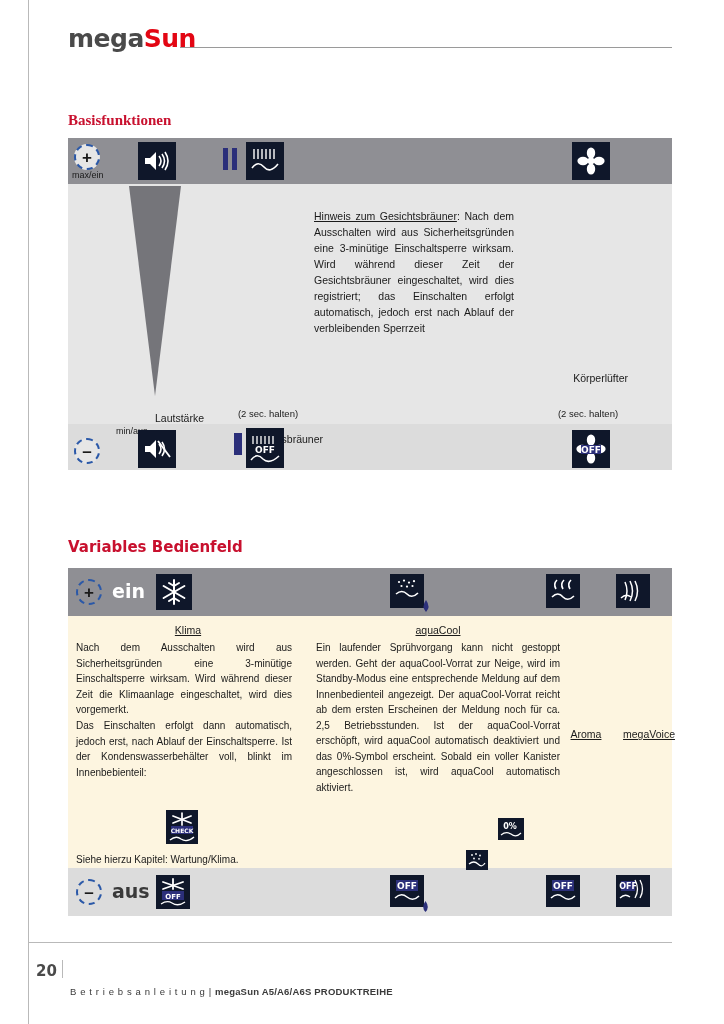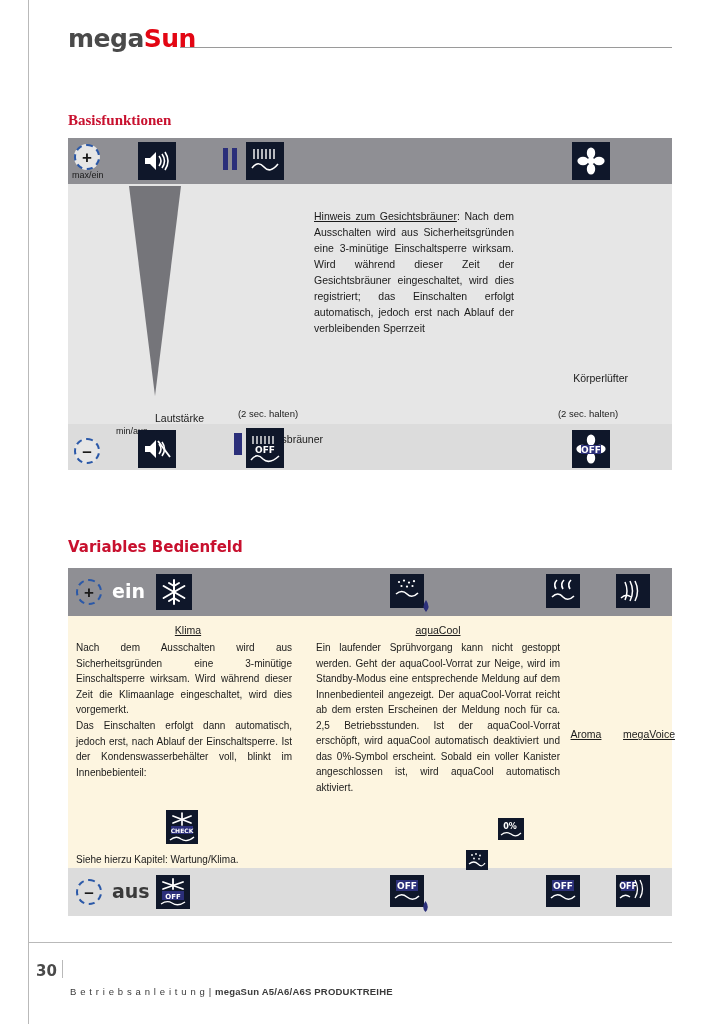--- a/index.html
+++ b/index.html
@@ -520,19 +520,19 @@
             <path d="M21 3 Q26 12 21 21"></path>
         </g>
         <rect x="2" y="4" width="14" height="10" fill="#2b2f7a"></rect>
         <text x="9" y="12" font-size="8" font-family="DejaVu Sans, sans-serif" font-weight="bold" fill="#ffffff" text-anchor="middle">OFF</text>
         <path d="M1 21 Q6 16 11 20" stroke="#ffffff" stroke-width="1.3" fill="none"></path>
       </svg>
     </div>
   </div>
 
   <div class="footer-rule"></div>
-  <div class="pagenum">30</div>
+  <div class="pagenum">20</div>
   <div class="foot-div"></div>
   <div class="foot-text">
     <span>B e t r i e b s a n l e i t u n g | </span><b>megaSun A5/A6/A6S PRODUKTREIHE</b>
   </div>
 
 </div>
 
 </body></html>

